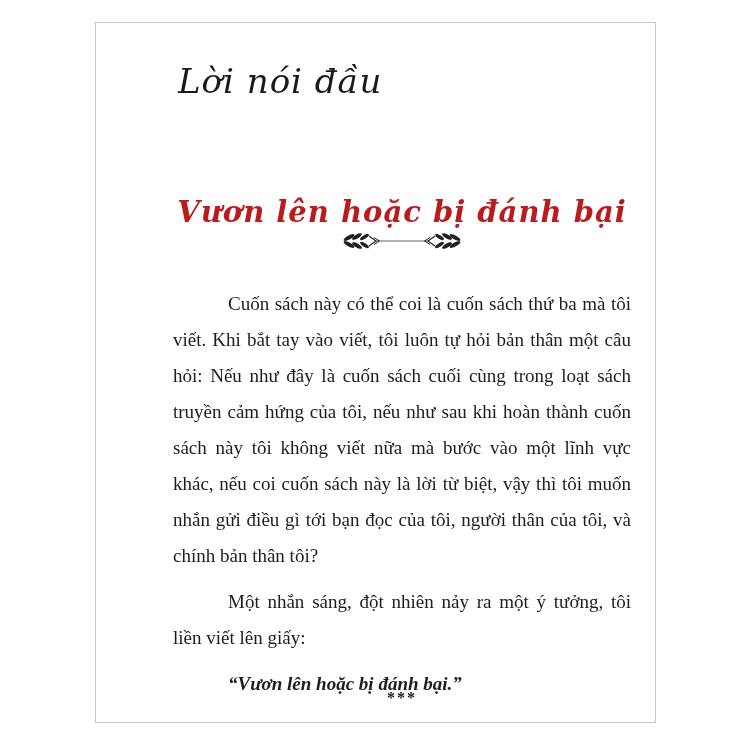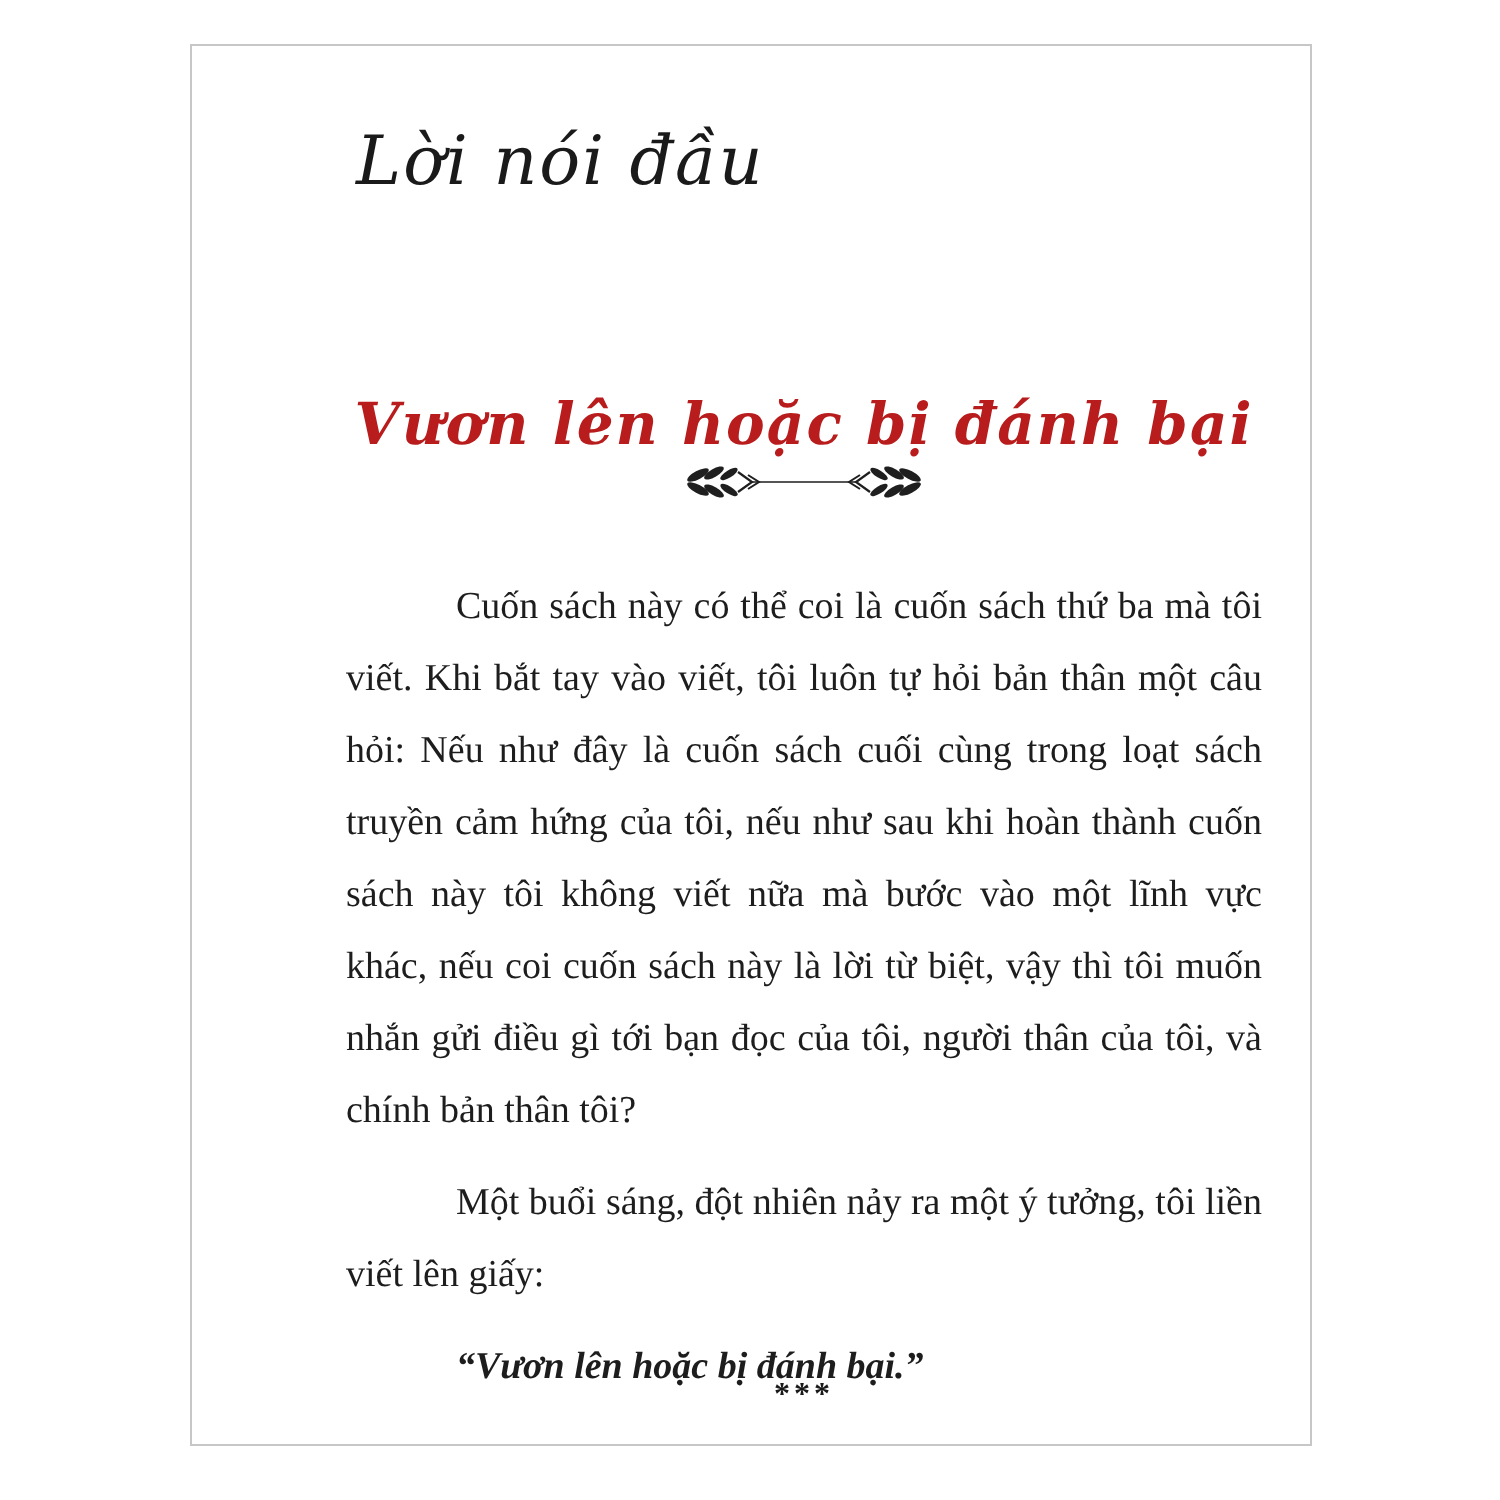--- a/index.html
+++ b/index.html
@@ -78,19 +78,19 @@
         <ellipse cx="96.5" cy="8" rx="5" ry="1.8" transform="rotate(32 96.5 8)"></ellipse>
         <ellipse cx="96.5" cy="16" rx="5" ry="1.8" transform="rotate(-32 96.5 16)"></ellipse>
       </g>
       <path d="M92 7 L85 12 L92 17" fill="none" stroke="#1f1f1f" stroke-width="1.1"></path>
       <path d="M87 8.5 L81.5 12 L87 15.5" fill="none" stroke="#1f1f1f" stroke-width="1"></path>
     </svg>
   </div>
 
   <div class="body-text">
     <p>Cuốn sách này có thể coi là cuốn sách thứ ba mà tôi viết. Khi bắt tay vào viết, tôi luôn tự hỏi bản thân một câu hỏi: Nếu như đây là cuốn sách cuối cùng trong loạt sách truyền cảm hứng của tôi, nếu như sau khi hoàn thành cuốn sách này tôi không viết nữa mà bước vào một lĩnh vực khác, nếu coi cuốn sách này là lời từ biệt, vậy thì tôi muốn nhắn gửi điều gì tới bạn đọc của tôi, người thân của tôi, và chính bản thân tôi?</p>
-    <p>Một buổi sáng, đột nhiên nảy ra một ý tưởng, tôi liền viết lên giấy:</p>
+    <p>Một nhắn sáng, đột nhiên nảy ra một ý tưởng, tôi liền viết lên giấy:</p>
     <p class="quote">“Vươn lên hoặc bị đánh bại.”</p>
   </div>
 
   <div class="footer-mark">***</div>
 
 </div>
 
 </body></html>

